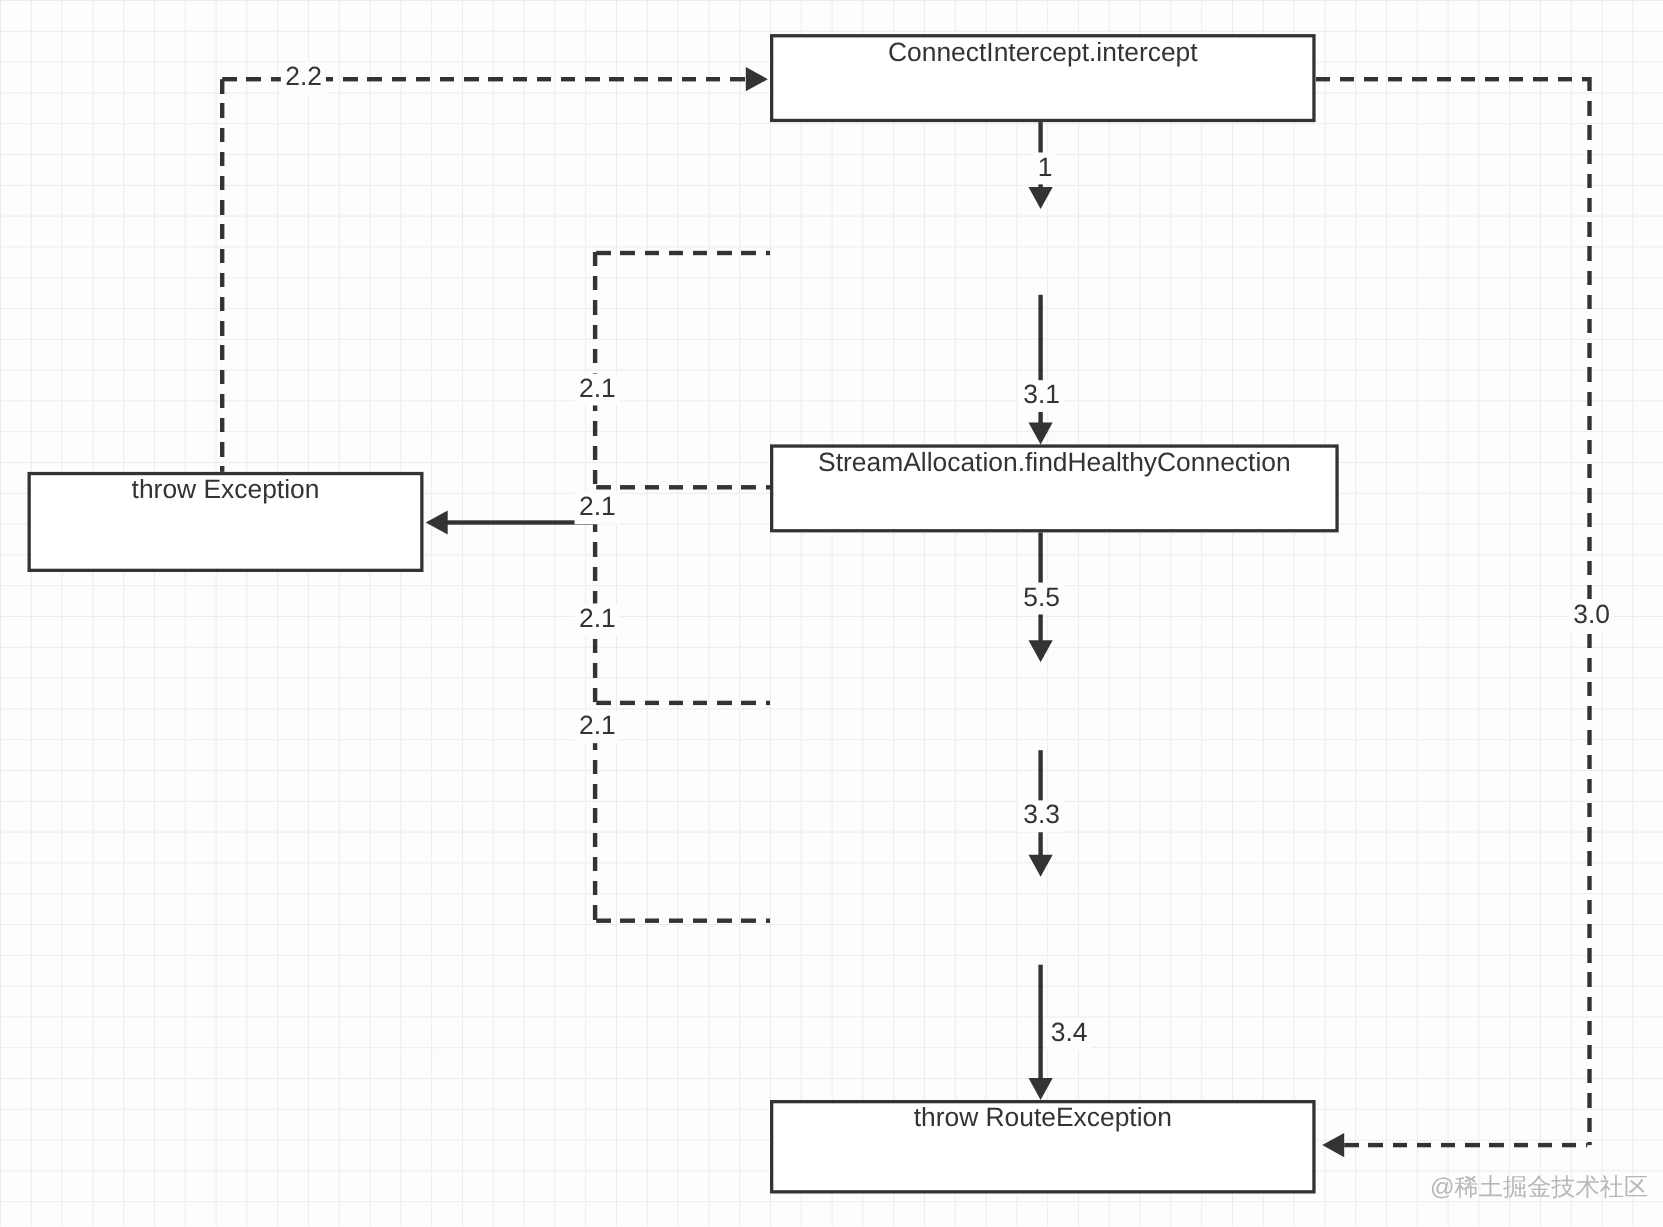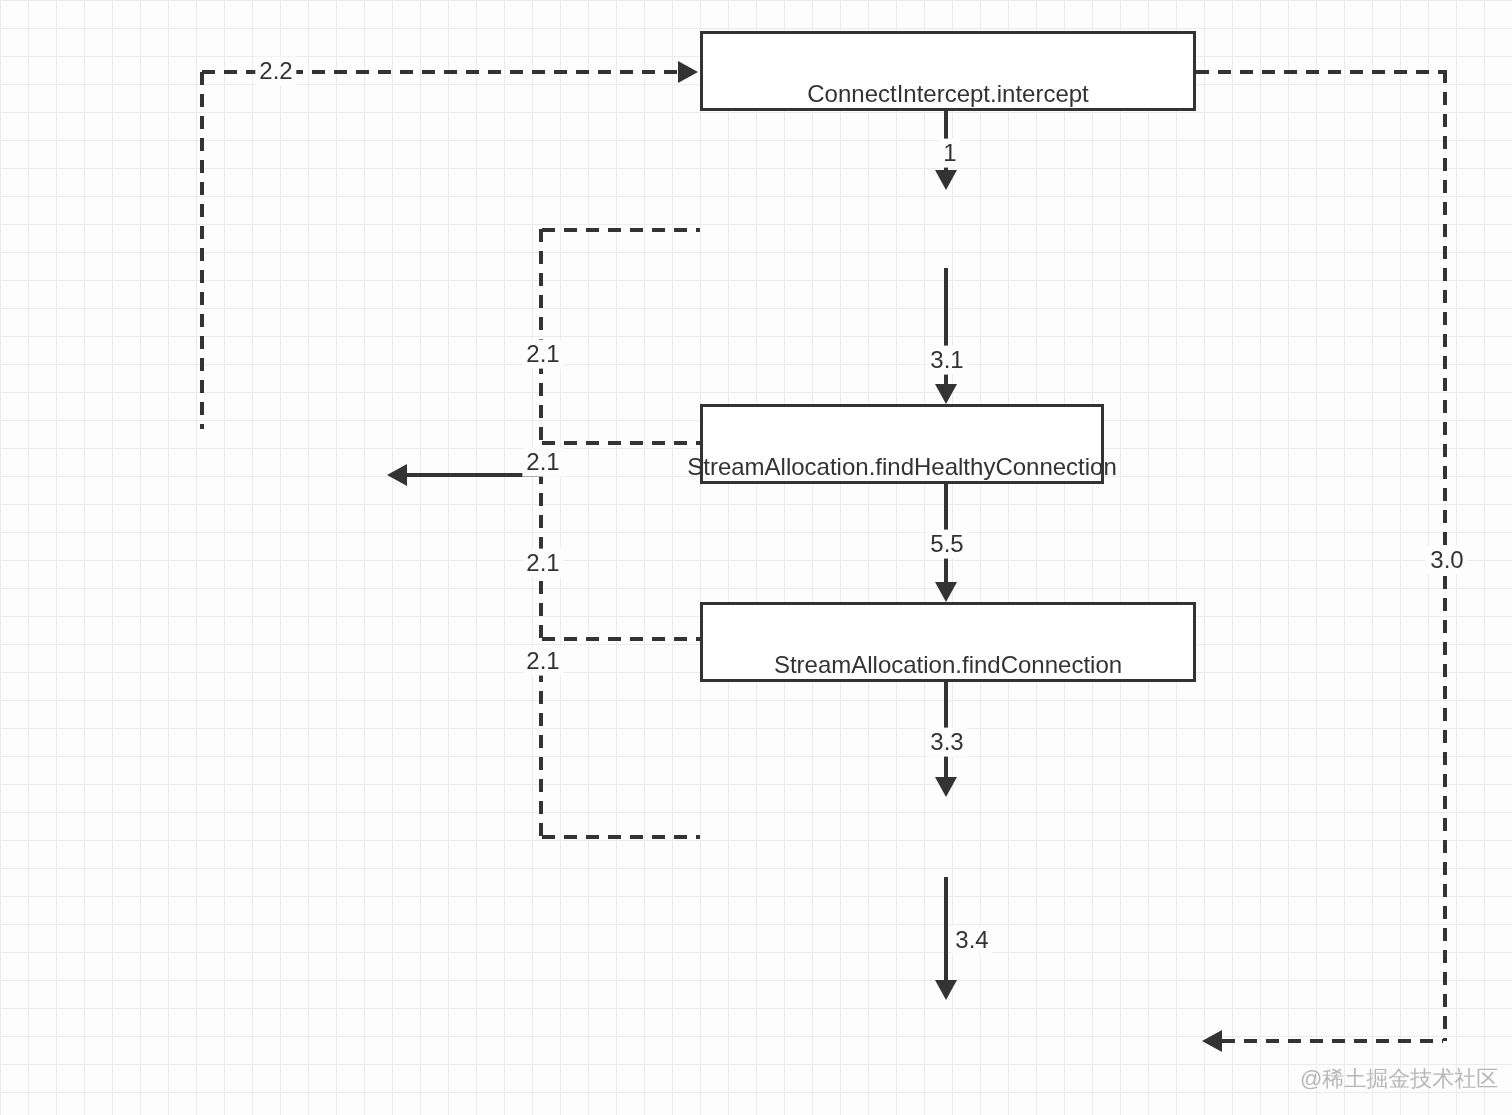--- a/index.html
+++ b/index.html
@@ -15,21 +15,21 @@
     background-image:
       linear-gradient(#ececec 1px, transparent 1px),
       linear-gradient(90deg, #ececec 1px, transparent 1px);
     background-size:28px 28px;
   }
   .node{
     position:absolute;
     box-sizing:border-box;
     background:#ffffff;
     border:3px solid #333333;
-    display:flex;align-items:flex-end;justify-content:center;
+    display:flex;align-items:flex-start;justify-content:center;
     font-size:24px;color:#333333;
     white-space:nowrap;
   }
   .vstem{position:absolute;width:4px;background:#333333;}
   .hstem{position:absolute;height:4px;background:#333333;}
   .dash-h{
     position:absolute;height:4px;
     background:repeating-linear-gradient(90deg,#333333 0 13px,transparent 13px 22px);
   }
   .dash-v{
@@ -74,30 +74,33 @@
 </head>
 <body>
 
 <div class="canvas">
 
   <div class="node" style="left:700px;top:31px;width:496px;height:80px">
     <span>ConnectIntercept.intercept</span>
   </div>
 
 
-  <div class="node" style="left:700px;top:404px;width:404px;height:80px">
+  <div class="node" style="left:700px;top:404px;width:517px;height:80px">
     <span>StreamAllocation.findHealthyConnection</span>
-  </div>
-
-  <div class="node" style="left:700px;top:602px;width:496px;height:80px">
-    <span>StreamAllocation.findConnection</span>
   </div>
 
 
 
+  <div class="node" style="left:700px;top:1000px;width:496px;height:85px">
+    <span>throw RouteException</span>
+  </div>
+
+  <div class="node" style="left:25px;top:429px;width:360px;height:91px">
+    <span>throw Exception</span>
+  </div>
 
   <div class="vstem" style="left:944px;top:111px;height:61px"></div>
   <div class="ah-down" style="left:935px;top:170px"></div>
   <span class="elabel" style="left:950px;top:153px">1</span>
 
   <div class="vstem" style="left:944px;top:268px;height:118px"></div>
   <div class="ah-down" style="left:935px;top:384px"></div>
   <span class="elabel" style="left:947px;top:360px">3.1</span>
 
   <div class="vstem" style="left:944px;top:484px;height:100px"></div>

